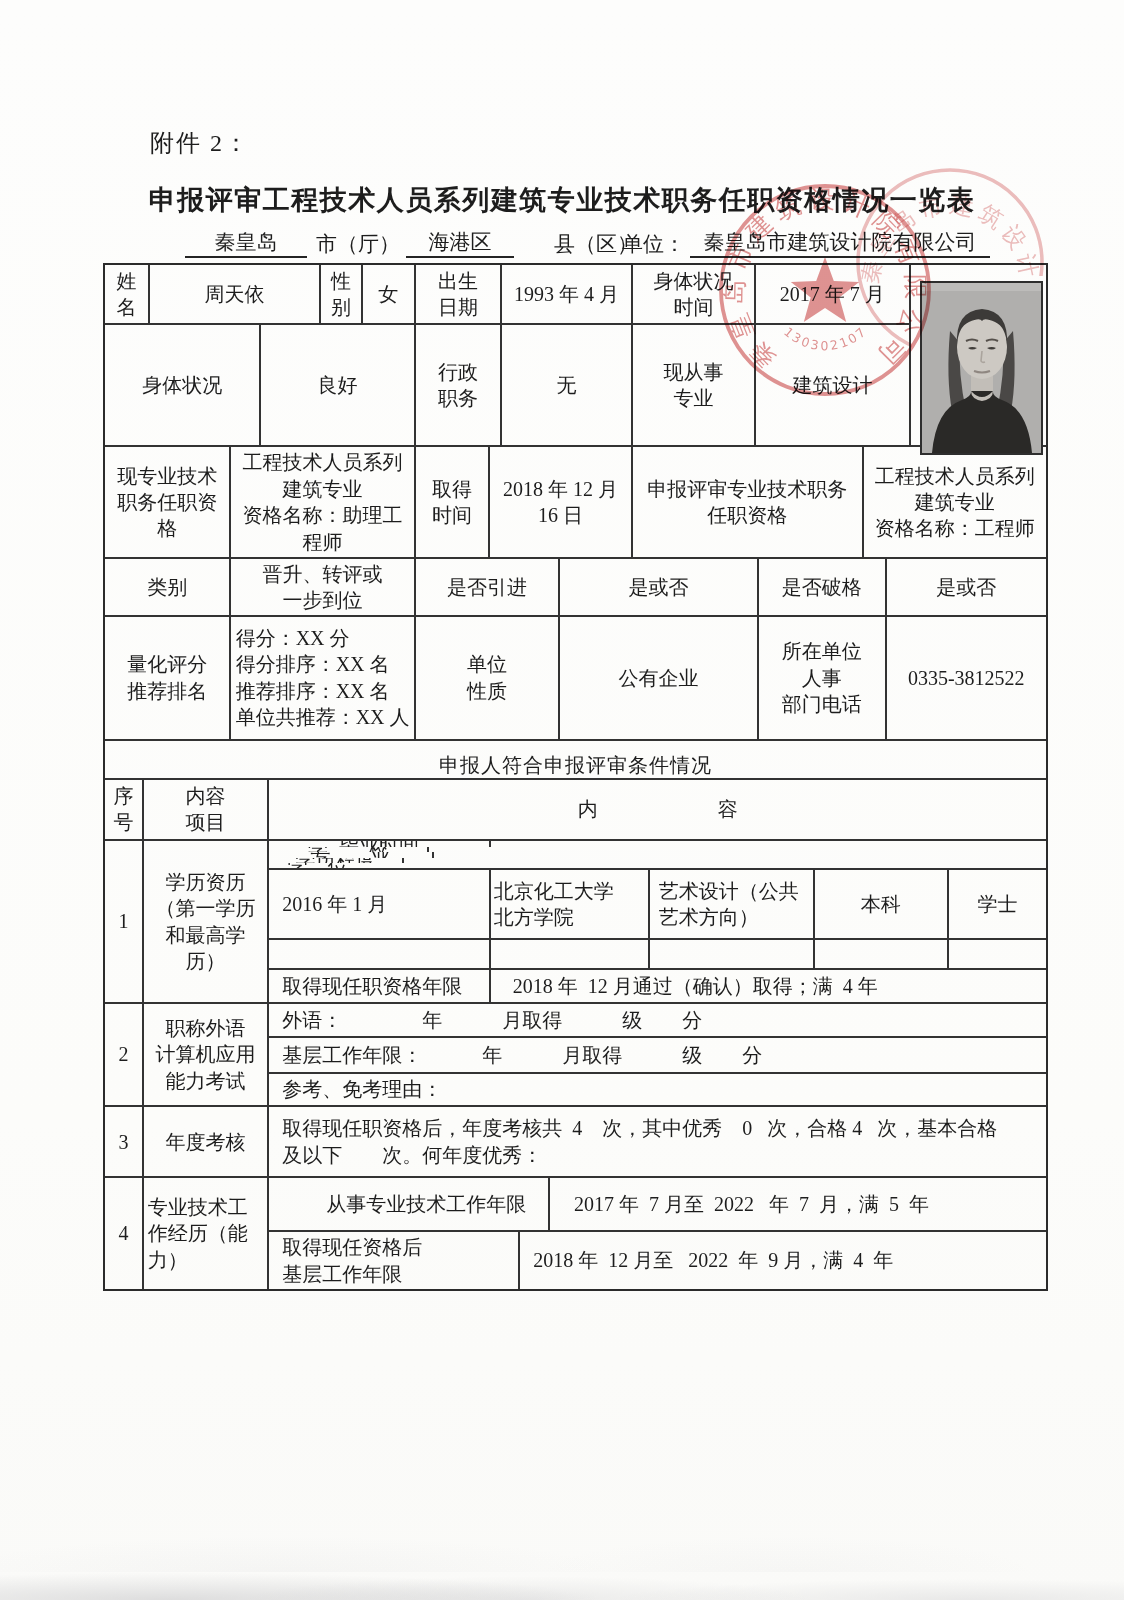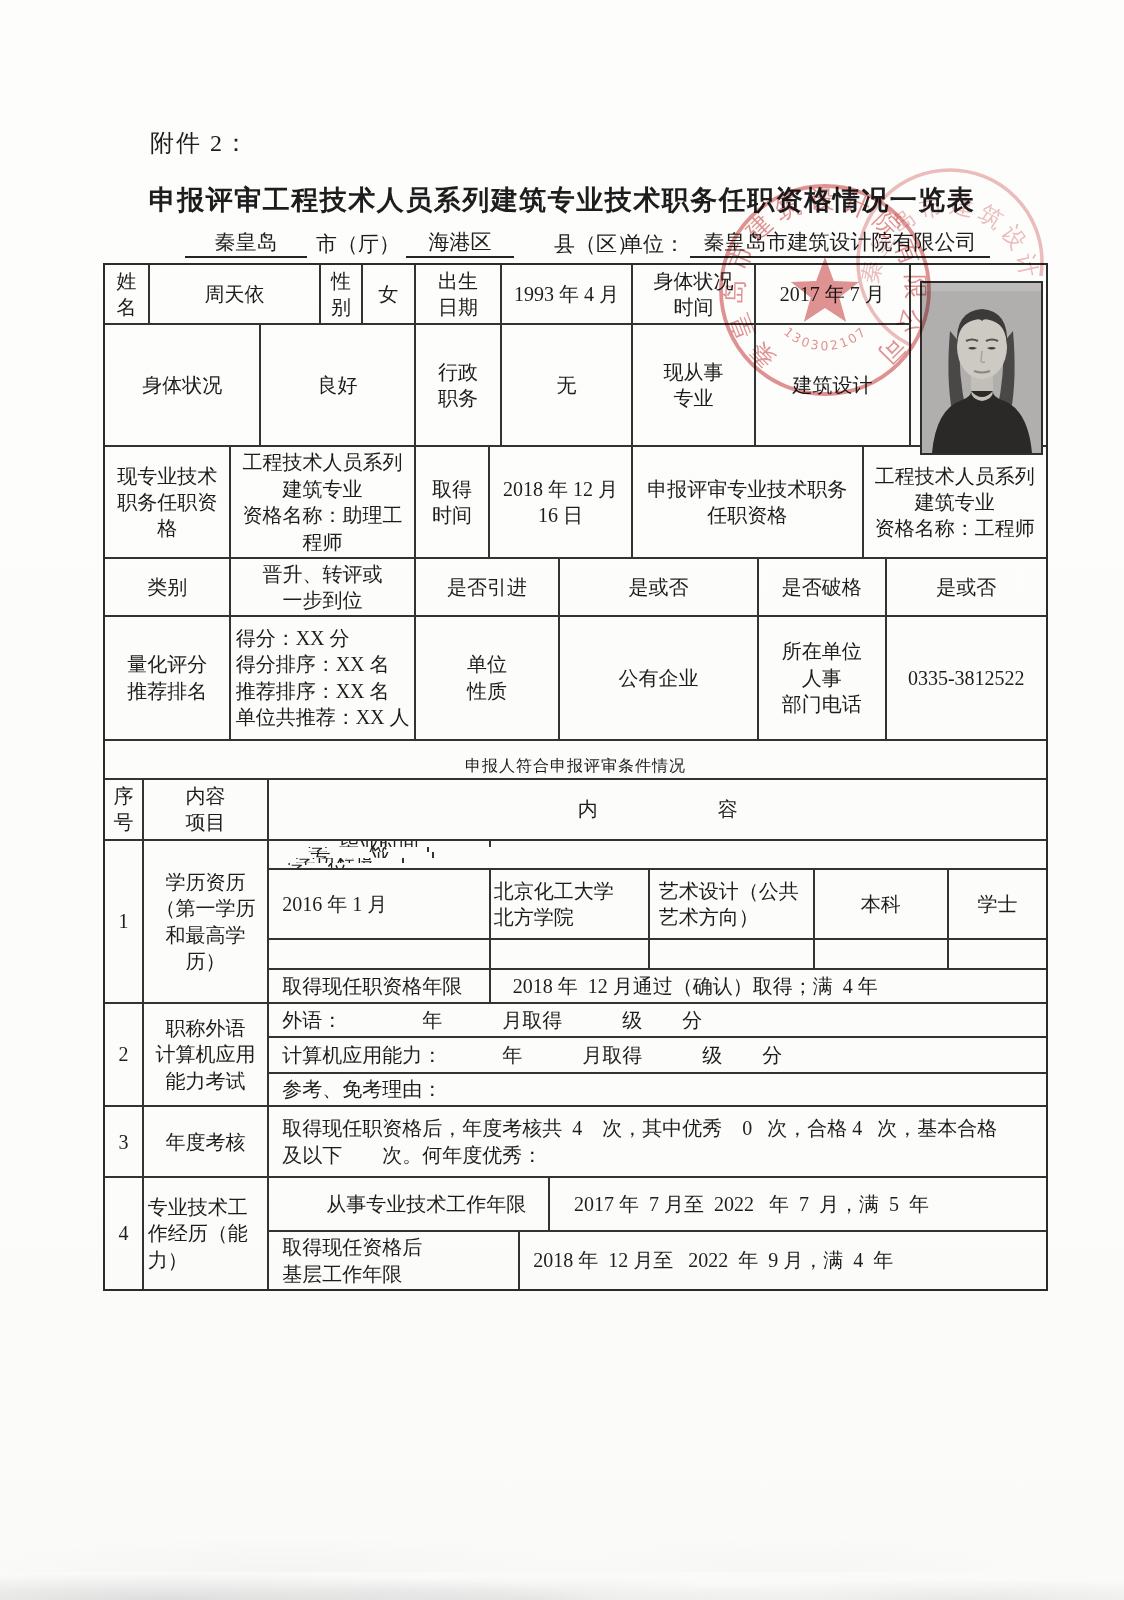--- a/index.html
+++ b/index.html
@@ -25,21 +25,21 @@
   .row{display:flex;width:100%;box-sizing:border-box;border-bottom:2px solid #333;}
   .row.nb{border-bottom:none;}
   .cell{box-sizing:border-box;border-right:2px solid #333;display:flex;align-items:center;
         justify-content:center;text-align:center;white-space:pre-wrap;line-height:1.32;
         padding:2px 4px;overflow:hidden;}
   .cell.lastc{border-right:none;}
   .cell.lft{justify-content:flex-start;text-align:left;padding-left:13px;}
   .subcol{display:flex;flex-direction:column;box-sizing:border-box;}
   .subrow{display:flex;width:100%;box-sizing:border-box;border-bottom:2px solid #333;}
   .subrow.nb{border-bottom:none;}
-  .band-cell{width:100%;justify-content:center;font-size:16px;letter-spacing:1px;margin-top:12px;}
+  .band-cell{width:100%;justify-content:center;font-size:20px;letter-spacing:1px;margin-top:12px;}
   
   .photo{position:absolute;left:920px;top:281px;width:123px;height:174px;
          border:2px solid #2e2e2e;box-sizing:border-box;background:#b3b3b3;overflow:hidden;}
   .photo svg{display:block;}
   
   .stamp{position:absolute;left:680px;top:150px;pointer-events:none;mix-blend-mode:multiply;}
   
   .smudge{position:absolute;left:0;right:0;bottom:0;height:30px;pointer-events:none;background:
     radial-gradient(55% 130% at 15% 100%, rgba(105,105,115,.20), transparent 70%),
     radial-gradient(35% 110% at 47% 100%, rgba(115,115,125,.12), transparent 72%),
@@ -194,21 +194,21 @@
     <div class="row" style="height:104px;">
       <div class="cell" style="width:4.13%;padding:2px 1px;">2</div>
       <div class="cell" style="width:13.33%;">职称外语
 计算机应用
 能力考试</div>
       <div class="subcol" style="width:82.54%;">
         <div class="subrow" style="height:34px;">
           <div class="cell lft lastc" style="width:100%;">外语：　　　　年　　　月取得　　　级　　分</div>
         </div>
         <div class="subrow" style="height:36px;">
-          <div class="cell lft lastc" style="width:100%;">计算机应用能力：　　　年　　　月取得　　　级　　分</div>
+          <div class="cell lft lastc" style="width:100%;">基层工作年限：　　　年　　　月取得　　　级　　分</div>
         </div>
         <div class="subrow nb" style="flex:1;">
           <div class="cell lft lastc" style="width:100%;">参考、免考理由：</div>
         </div>
       </div>
     </div>
 
     <div class="row" style="height:71px;">
       <div class="cell" style="width:4.13%;padding:2px 1px;">3</div>
       <div class="cell" style="width:13.33%;">年度考核</div>

